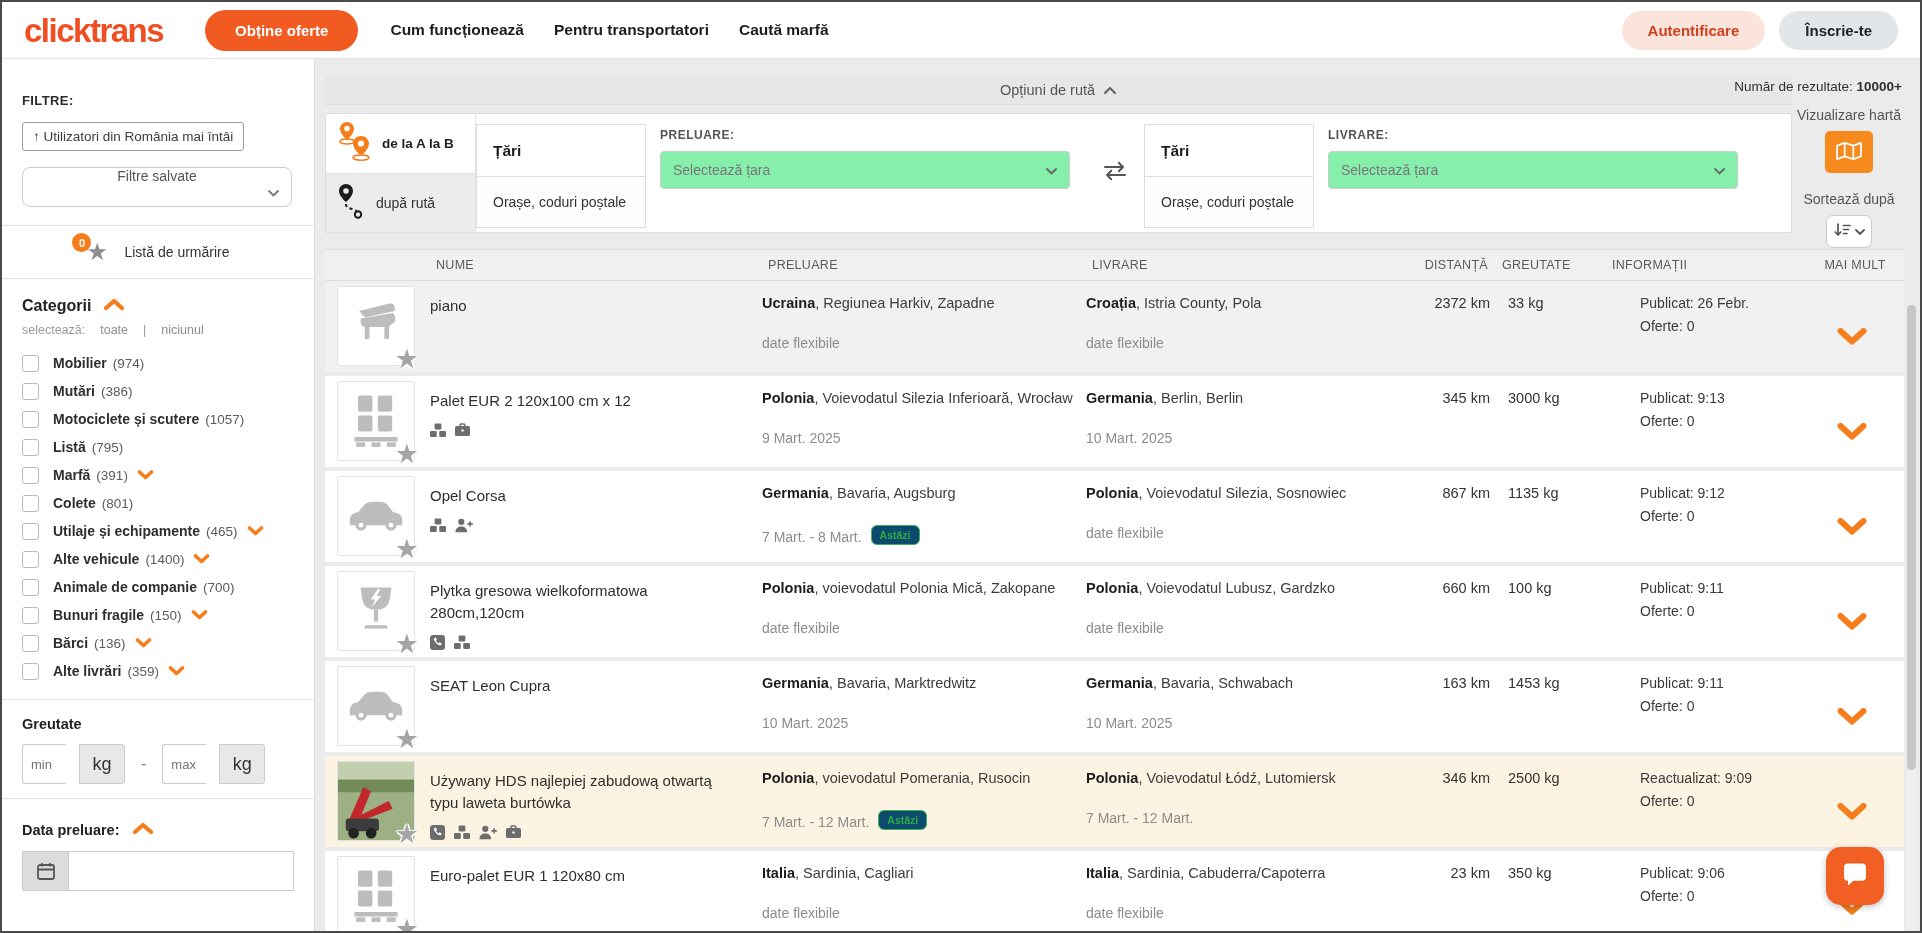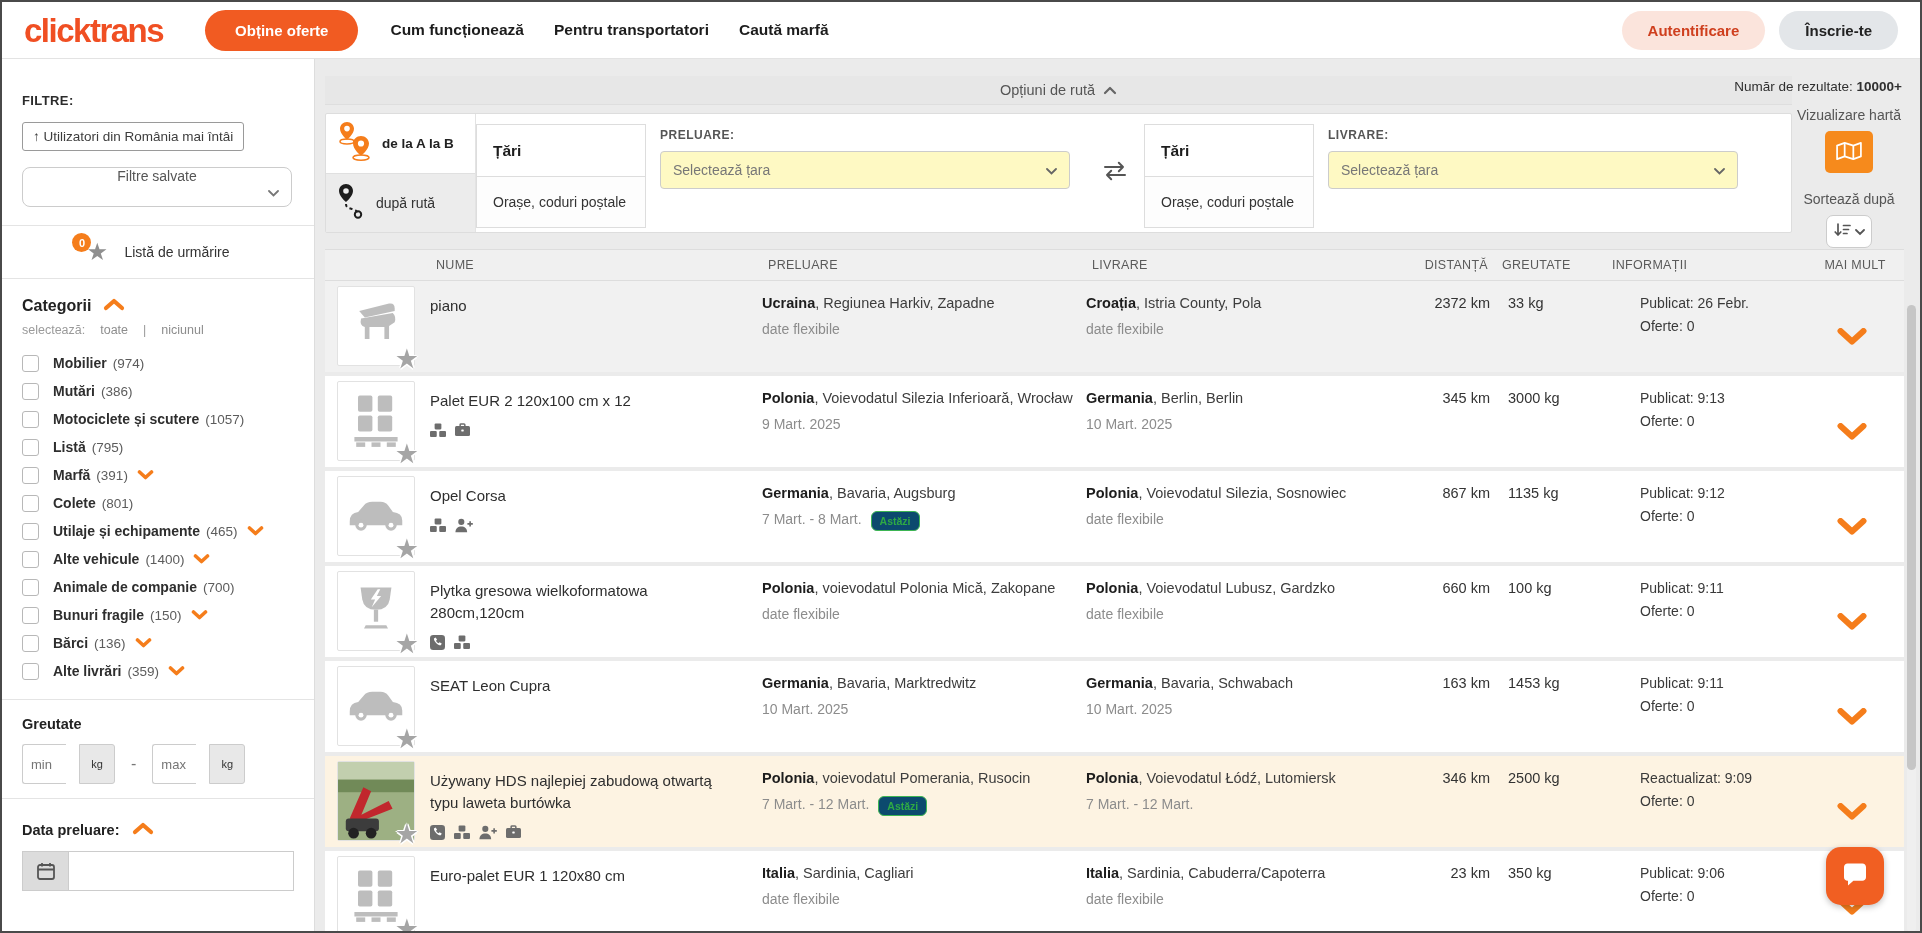--- a/index.html
+++ b/index.html
@@ -45,21 +45,21 @@
   .cat-row { display:flex; align-items:center; height:28px; cursor:pointer; }
   .checkbox { width:17px; height:17px; border:1px solid #b8b8b8; border-radius:3px; background:#fff; margin-right:14px; flex:none; }
   .cat-label { font-size:14px; font-weight:700; color:#2e2e2e; }
   .cat-count { font-size:13.5px; color:#5c5c5c; margin-left:6px; }
   .cat-chev { margin-left:9px; display:flex; align-items:center; }
 
   .side-divider { margin:14px -20px 0 -20px; border-top:1px solid #e4e4e4; }
   .weight-title { margin-top:16px; font-size:14.5px; font-weight:700; color:#222; }
   .weight-row { margin-top:12px; display:flex; align-items:center; gap:13px; }
   .weight-input { width:44px; height:40px; border:1px solid #ccc; border-right:none; border-radius:3px 0 0 3px; padding:0 8px; font-size:13px; color:#333; outline:none; }
-  .weight-unit { width:36px; height:40px; background:#e8e8e8; border:1px solid #ccc; border-radius:0 3px 3px 0; display:flex; align-items:center; justify-content:center; font-size:11px; color:#333; }
+  .weight-unit { width:46px; height:40px; background:#e8e8e8; border:1px solid #ccc; border-radius:0 3px 3px 0; display:flex; align-items:center; justify-content:center; font-size:18px; color:#333; }
   .range-sep { color:#777; margin:0 3px; }
   .pickupdate-head { margin-top:22px; display:flex; align-items:center; gap:12px; }
   .pickupdate-title { font-size:14.5px; font-weight:700; color:#222; }
   .calendar-row { margin-top:12px; display:flex; }
   .calendar-btn { width:46px; height:40px; background:#dcdcdc; border:1px solid #ccc; border-right:none; display:flex; align-items:center; justify-content:center; cursor:pointer; }
   .calendar-input { flex:1; height:40px; border:1px solid #ccc; background:#fff; outline:none; padding:0 8px; }
 
   
   .options-strip { margin-top:17px; height:29px; background:#e7e7e7; border-bottom:1px solid #dedede; display:flex; align-items:center; justify-content:center; gap:8px; font-size:14.5px; color:#555; cursor:pointer; width:1467px; }
   .results-line { position:absolute; top:20px; right:18px; font-size:13.5px; color:#2f2f2f; }
@@ -72,21 +72,21 @@
   .route-tab .tab-label { font-size:13.5px; font-weight:700; color:#222; }
   .route-tab.inactive { background:#ececec; border-top:1px solid #e0e0e0; }
   .route-tab.inactive .tab-label { font-weight:400; color:#333; font-size:14px; }
   .geo-group { display:flex; }
   .geo-tabs { width:170px; flex:none; padding-top:10px; }
   .geo-tab { height:52px; display:flex; align-items:center; padding:0 16px; border:1px solid #ddd; cursor:pointer; }
   .geo-tab.active { font-weight:700; font-size:15.5px; color:#1d1d1d; border-bottom:none; background:#fff; }
   .geo-tab.inactive { font-size:14px; color:#333; background:#fdfdfd; white-space:nowrap; }
   .geo-fields { padding:14px 0 0 14px; width:440px; }
   .field-label { font-size:12px; font-weight:700; color:#555; letter-spacing:.5px; }
-  .select-box { margin-top:9px; width:410px; height:38px; border:1px solid #ccc; border-radius:4px; display:flex; align-items:center; padding:0 12px; font-size:14px; color:#777; cursor:pointer; background:#fef9c3; }
+  .select-box { margin-top:9px; width:410px; height:38px; border:1px solid #ccc; border-radius:4px; display:flex; align-items:center; padding:0 12px; font-size:14px; color:#777; cursor:pointer; background:#86efac; }
   .select-box .caret { margin-left:auto; }
   .swap-col { width:58px; display:flex; align-items:center; justify-content:center; }
 
   
   .right-rail { position:absolute; top:48px; right:10px; width:122px; text-align:center; }
   .rail-label { font-size:14px; color:#555; }
   .map-btn { margin:8px auto 0; width:48px; height:42px; background:#f68a1c; border:none; border-radius:5px; display:flex; align-items:center; justify-content:center; cursor:pointer; }
   .sort-label { margin-top:18px; font-size:14px; color:#555; }
   .sort-btn { margin:8px auto 0; width:46px; height:33px; background:#fff; border:1px solid #ccc; border-radius:7px; display:flex; align-items:center; justify-content:center; gap:4px; cursor:pointer; }
 
@@ -105,21 +105,21 @@
   .cell { padding-top:14px; }
   .cell-thumb { padding:5px 0 0 12px; }
   .thumb { width:78px; height:80px; background:#fff; border:1px solid #e2e2e2; border-radius:2px; position:relative; display:flex; align-items:center; justify-content:center; overflow:visible; }
   .thumb svg { display:block; }
   .thumb-star { position:absolute; right:-5px; bottom:-8px; font-size:27px; color:#a5a5a5; line-height:1;
     text-shadow:-1.5px 0 #fff,1.5px 0 #fff,0 -1.5px #fff,0 1.5px #fff; }
   .row-title { font-size:15px; color:#2e2e2e; line-height:1.45; padding-right:24px; }
   .row-icons { margin-top:11px; display:flex; gap:9px; align-items:center; }
   .loc-line { font-size:14.5px; color:#3d3d3d; }
   .loc-country { font-weight:700; color:#1d1d1d; }
-  .loc-date { margin-top:10px; font-size:14px; color:#8c8c8c; display:flex; align-items:flex-start; gap:9px; }
+  .loc-date { margin-top:24px; font-size:14px; color:#8c8c8c; display:flex; align-items:flex-end; gap:9px; }
   .today-badge { border:1.5px solid #3db553; color:#2faa44; font-size:10.5px; font-weight:700; border-radius:6px; padding:3px 8px; background:#0c4a6e; }
   .cell-dist { text-align:right; padding-right:4px; font-size:14.5px; color:#333; }
   .cell-weight { padding-left:14px; font-size:14.5px; color:#333; }
   .cell-info { padding-left:36px; font-size:14px; color:#3a3a3a; }
   .info-line2 { margin-top:7px; }
   .cell-more { display:flex; justify-content:center; padding-top:22px; }
   .expand-btn { background:none; border:none; cursor:pointer; }
 
   .scrollbar-track { position:absolute; right:4px; top:246px; bottom:0; width:9px; background:#efefef; border-radius:5px; }
   .scrollbar-thumb { position:absolute; top:0; width:9px; height:74%; background:#c6c6c6; border-radius:5px; cursor:grab; }

